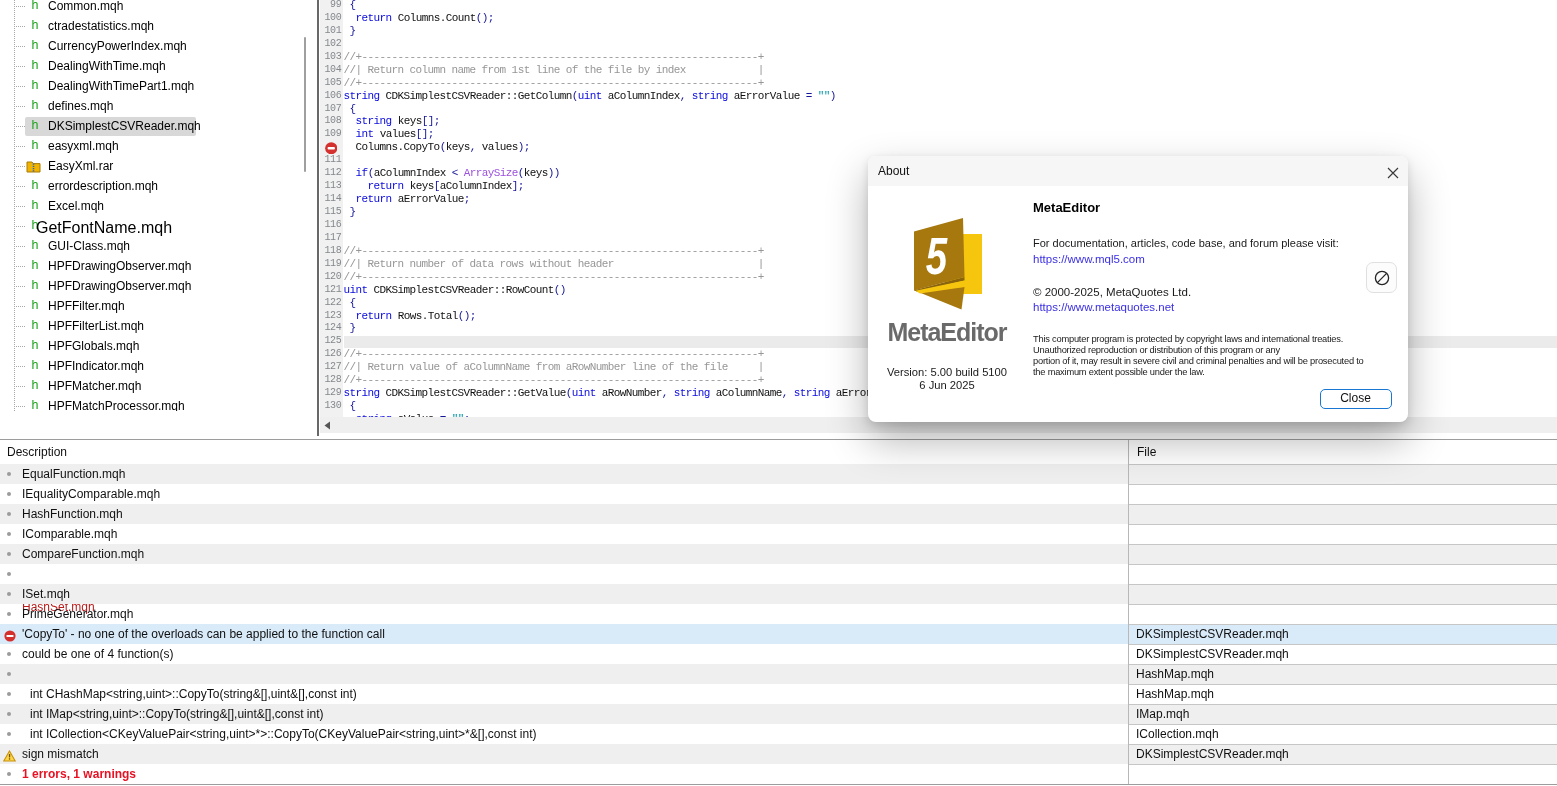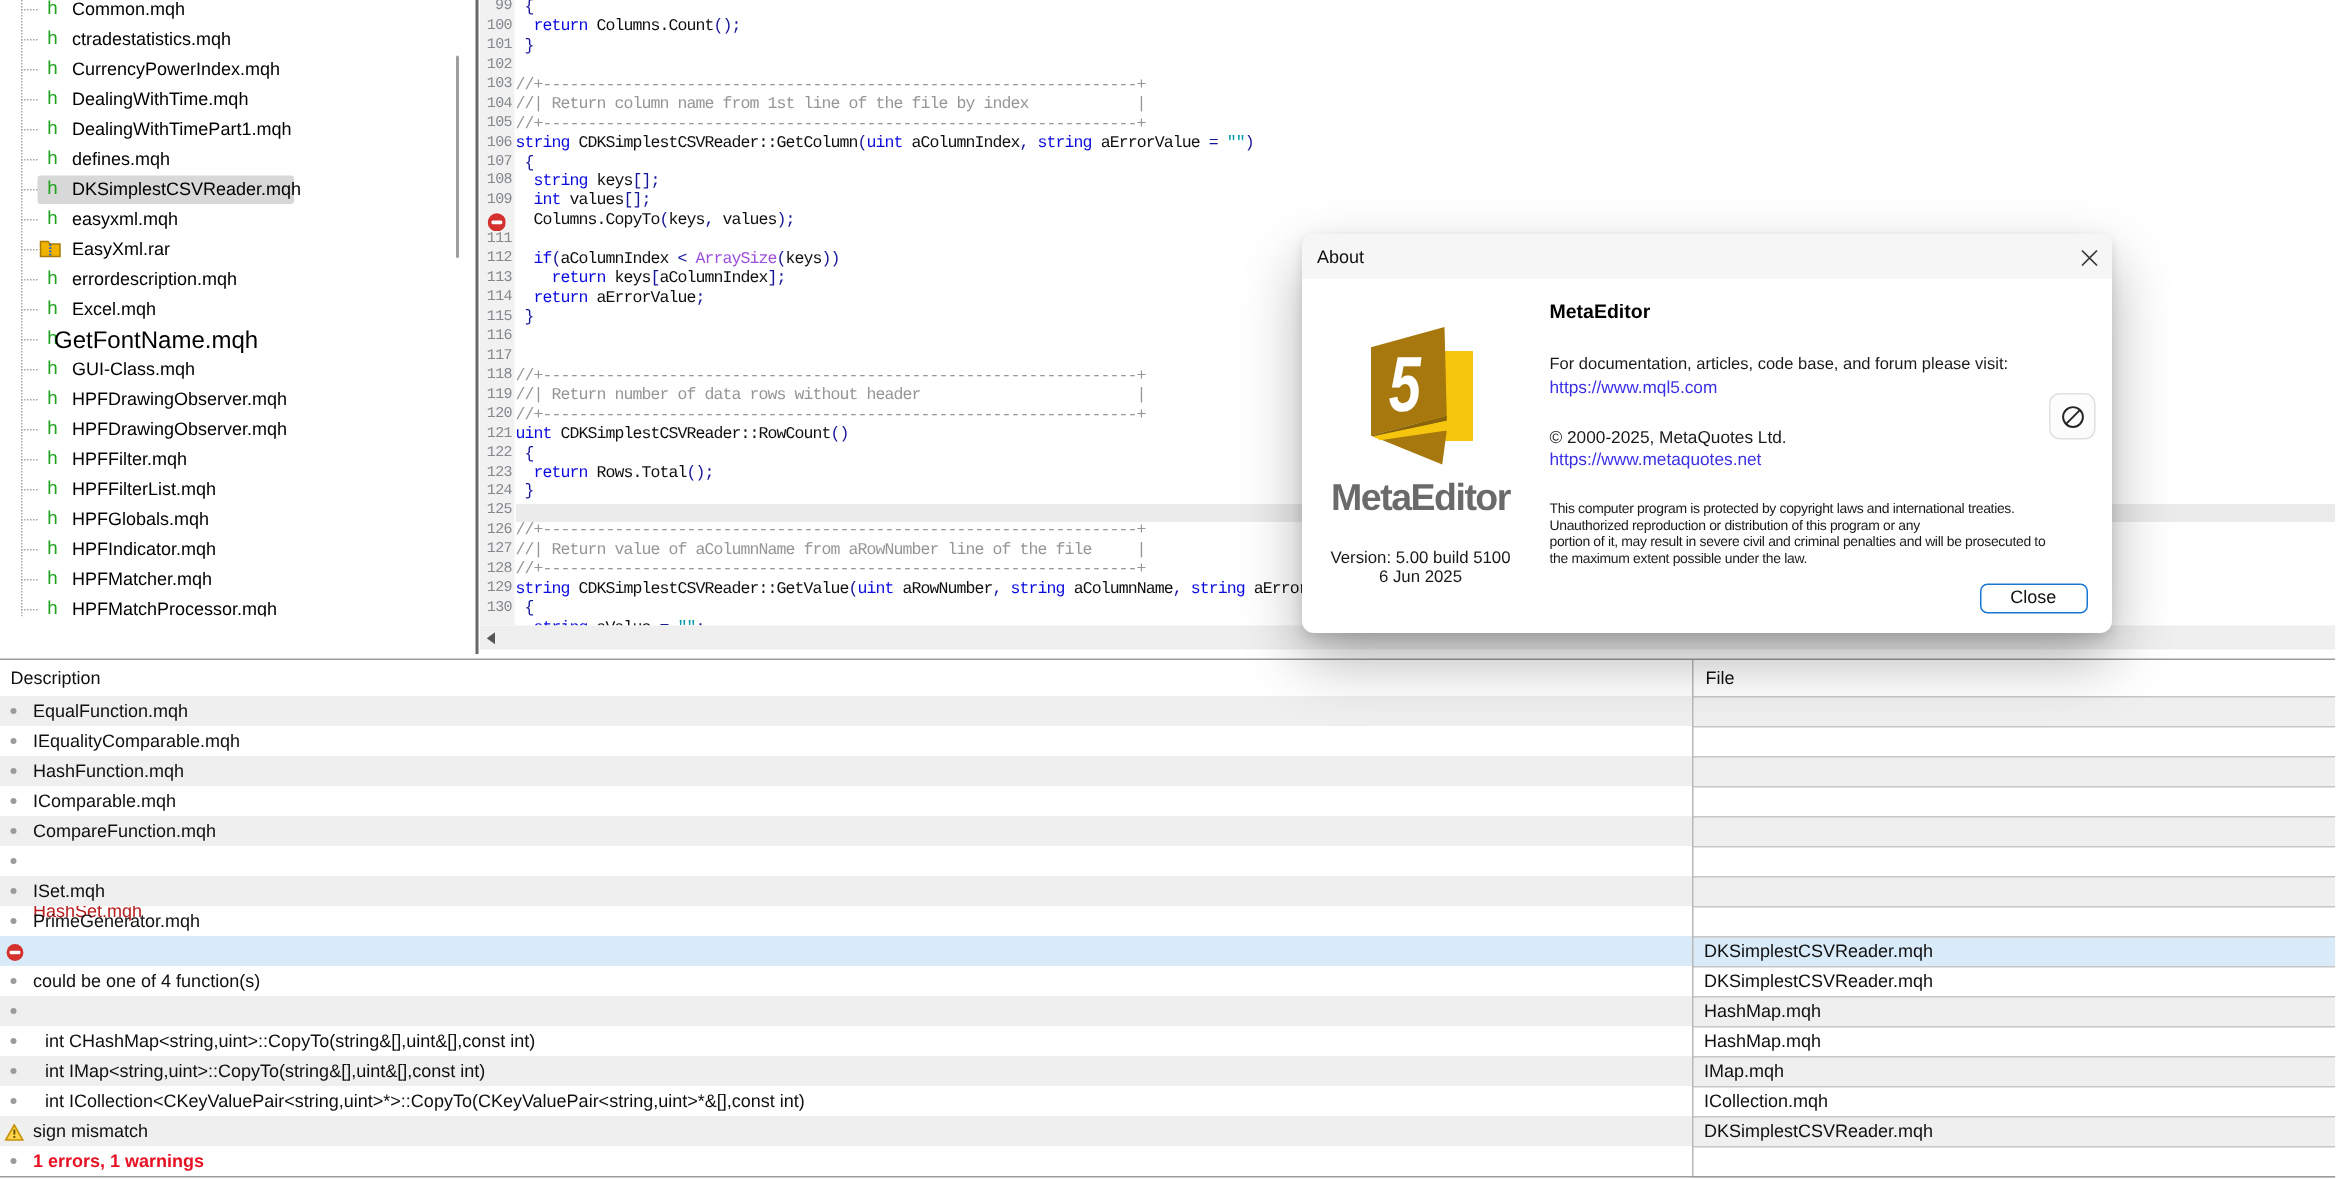--- a/index.html
+++ b/index.html
@@ -229,20 +229,21 @@
 <div style="position:absolute;left:0;top:584px;width:1557px;height:20px;background:#efefef"></div>
 <div style="position:absolute;left:7px;top:592px;width:4px;height:4px;border-radius:50%;background:#9b9b9b"></div>
 <div style="position:absolute;left:22px;top:587px;font-size:12px;color:#101010;white-space:nowrap">ISet.mqh</div>
 <div style="position:absolute;left:7px;top:612px;width:4px;height:4px;border-radius:50%;background:#9b9b9b"></div>
 <div style="position:absolute;left:22px;top:607px;font-size:12px;color:#101010;white-space:nowrap">PrimeGenerator.mqh</div>
 <div style="position:absolute;left:0;top:624px;width:1557px;height:20px;background:#d9eaf9"></div>
 <div style="position:absolute;left:4px;top:628px"><svg width="12" height="12" viewBox="0 0 12 12">
           <circle cx="6" cy="6" r="5.6" fill="#d4312e"></circle>
           <rect x="2.4" y="4.9" width="7.2" height="2.2" rx="0.8" fill="#fff"></rect>
         </svg></div>
+<div style="position:absolute;left:22px;top:627px;font-size:12px;color:#101010;white-space:nowrap">'CopyTo' - no one of the overloads can be applied to the function call</div>
 <div style="position:absolute;left:1136px;top:627px;font-size:12px;color:#101010;white-space:nowrap">DKSimplestCSVReader.mqh</div>
 <div style="position:absolute;left:7px;top:652px;width:4px;height:4px;border-radius:50%;background:#9b9b9b"></div>
 <div style="position:absolute;left:22px;top:647px;font-size:12px;color:#101010;white-space:nowrap">could be one of 4 function(s)</div>
 <div style="position:absolute;left:1136px;top:647px;font-size:12px;color:#101010;white-space:nowrap">DKSimplestCSVReader.mqh</div>
 <div style="position:absolute;left:0;top:664px;width:1557px;height:20px;background:#efefef"></div>
 <div style="position:absolute;left:7px;top:672px;width:4px;height:4px;border-radius:50%;background:#9b9b9b"></div>
 <div style="position:absolute;left:1136px;top:667px;font-size:12px;color:#101010;white-space:nowrap">HashMap.mqh</div>
 <div style="position:absolute;left:7px;top:692px;width:4px;height:4px;border-radius:50%;background:#9b9b9b"></div>
 <div style="position:absolute;left:30px;top:687px;font-size:12px;color:#101010;white-space:nowrap">int CHashMap&lt;string,uint&gt;::CopyTo(string&amp;[],uint&amp;[],const int)</div>
 <div style="position:absolute;left:1136px;top:687px;font-size:12px;color:#101010;white-space:nowrap">HashMap.mqh</div>

